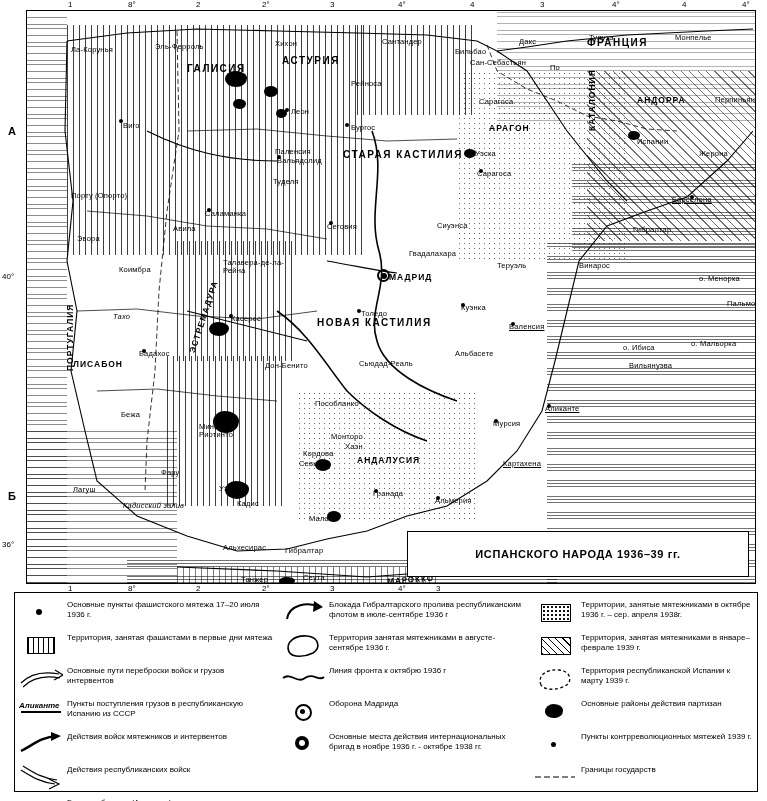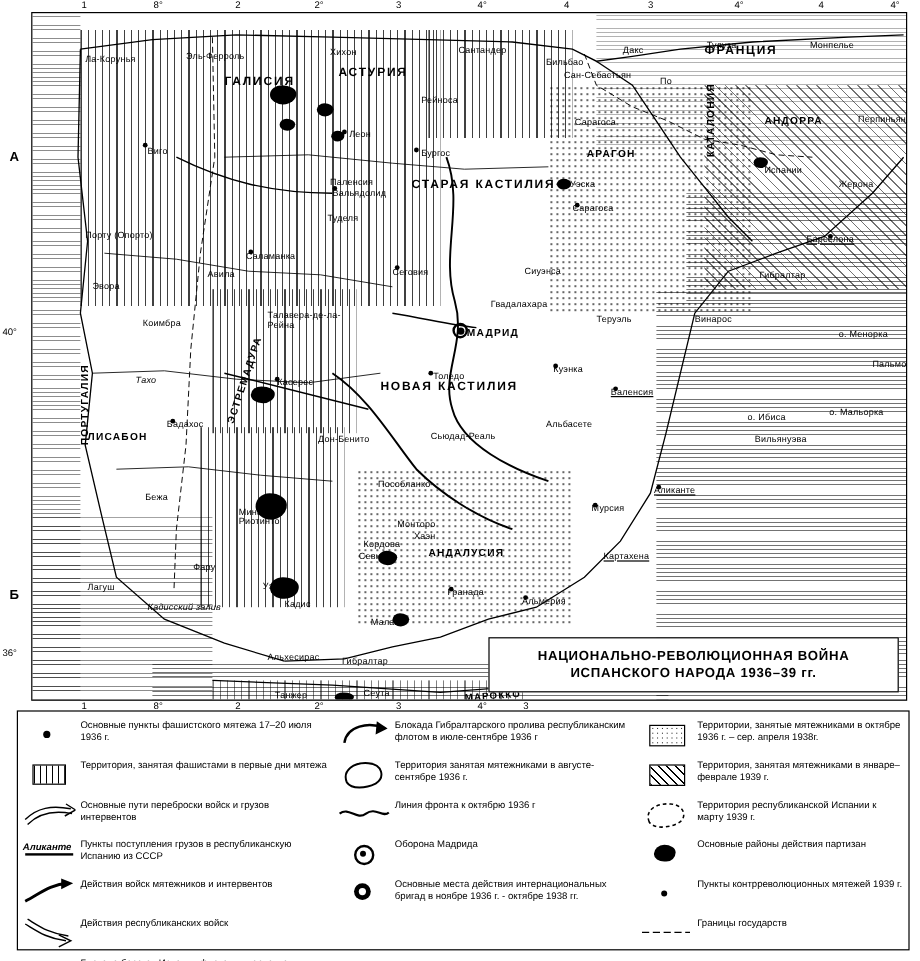--- a/index.html
+++ b/index.html
@@ -245,40 +245,39 @@
       <div class="lbl" style="left:318px;top:431px;">Хаэн</div>
       <div class="lbl" style="left:276px;top:402px;margin-top:36px;">Кордова</div>
       <div class="lbl" style="left:288px;top:388px;">Пособланко</div>
       <div class="lbl" style="left:172px;top:412px;width:46px;white-space:normal;line-height:8px;">Минас-де-Риотинто</div>
       <div class="lbl" style="left:272px;top:448px;">Севилья</div>
       <div class="lbl" style="left:282px;top:503px;">Малага</div>
       <div class="lbl" style="left:210px;top:488px;">Кадис</div>
       <div class="lbl" style="left:192px;top:473px;">Уэльва</div>
       <div class="lbl" style="left:196px;top:532px;">Альхесирас</div>
       <div class="lbl" style="left:258px;top:535px;">Гибралтар</div>
-      <div class="lbl" style="left:202px;top:564px;">Танжер</div>
+      <div class="lbl" style="left:214px;top:564px;">Танжер</div>
       <div class="lbl" style="left:276px;top:562px;">Сеута</div>
 
       <div class="lbl" style="left:134px;top:457px;">Фару</div>
       <div class="lbl" style="left:94px;top:399px;">Бежа</div>
       <div class="lbl" style="left:46px;top:474px;">Лагуш</div>
       <div class="lbl" style="left:50px;top:223px;">Эвора</div>
       <div class="lbl" style="left:44px;top:180px;">Порту (Опорто)</div>
       <div class="lbl" style="left:700px;top:288px;">Пальмоз</div>
       <div class="lbl" style="left:672px;top:263px;">о. Менорка</div>
       <div class="lbl" style="left:664px;top:328px;">о. Мальорка</div>
       <div class="lbl" style="left:596px;top:332px;">о. Ибиса</div>
       <div class="lbl" style="left:602px;top:350px;">Вильянуэва</div>
       <div class="lbl" style="left:552px;top:250px;">Винарос</div>
       <div class="lbl it" style="left:96px;top:490px;">Кадисский залив</div>
       <div class="lbl it" style="left:86px;top:301px;">Тахо</div>
       <div class="lbl mid rot" style="left:360px;top:566px;transform:rotate(-4deg);font-size:8px;">МАРОККО</div>
 
       <div class="titlebox">
-        <div>НАЦИОНАЛЬНО-РЕВОЛЮЦИОННАЯ ВОЙНА</div>
         <div>ИСПАНСКОГО НАРОДА 1936–39 гг.</div>
       </div>
     </div>
   </div>
 
   <div class="legend">
     <div class="legcols">
 
       <div class="legcol c1">
         <div class="legitem">

